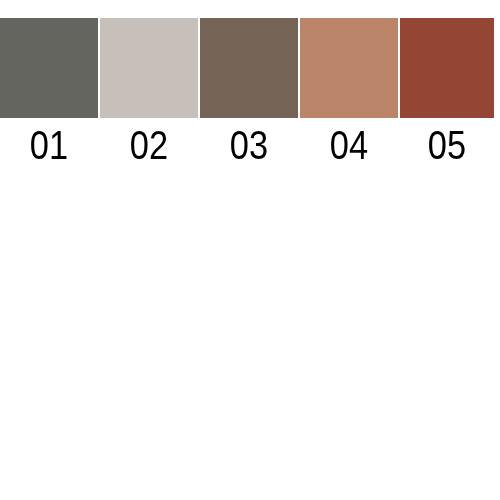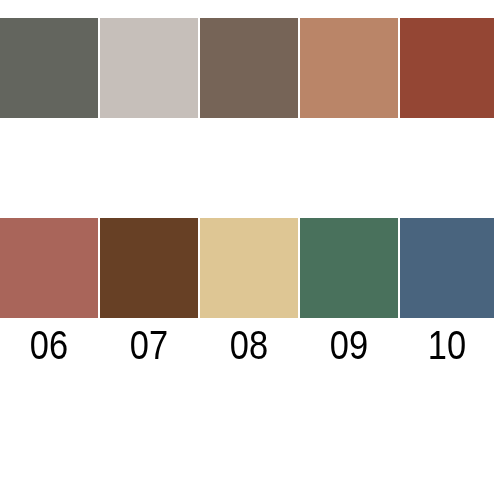--- a/index.html
+++ b/index.html
@@ -74,32 +74,23 @@
 <div id="palette-page" style="background-color: rgb(255, 255, 255);">
 
   <div class="palette-row" id="palette-row-1">
     <div class="swatch-strip">
       <div class="swatch" style="background-color: rgb(99, 101, 94);"></div>
       <div class="swatch" style="background-color: rgb(198, 191, 186);"></div>
       <div class="swatch" style="background-color: rgb(118, 100, 87);"></div>
       <div class="swatch" style="background-color: rgb(186, 133, 104);"></div>
       <div class="swatch" style="background-color: rgb(148, 70, 52);"></div>
     </div>
+    <div class="label-strip">
+      <div class="swatch-label" style="color: rgb(0, 0, 0);">01</div>
+      <div class="swatch-label" style="color: rgb(0, 0, 0);">02</div>
+      <div class="swatch-label" style="color: rgb(0, 0, 0);">03</div>
+      <div class="swatch-label" style="color: rgb(0, 0, 0);">04</div>
+      <div class="swatch-label" style="color: rgb(0, 0, 0);">05</div>
+    </div>
   </div>
 
-  <div class="palette-row" id="palette-row-2">
-    <div class="swatch-strip">
-      <div class="swatch" style="background-color: rgb(169, 101, 90);"></div>
-      <div class="swatch" style="background-color: rgb(103, 64, 37);"></div>
-      <div class="swatch" style="background-color: rgb(222, 198, 148);"></div>
-      <div class="swatch" style="background-color: rgb(73, 113, 92);"></div>
-      <div class="swatch" style="background-color: rgb(73, 100, 126);"></div>
-    </div>
-    <div class="label-strip">
-      <div class="swatch-label" style="color: rgb(0, 0, 0);">06</div>
-      <div class="swatch-label" style="color: rgb(0, 0, 0);">07</div>
-      <div class="swatch-label" style="color: rgb(0, 0, 0);">08</div>
-      <div class="swatch-label" style="color: rgb(0, 0, 0);">09</div>
-      <div class="swatch-label" style="color: rgb(0, 0, 0);">10</div>
-    </div>
-  </div>
 
 </div>
 
 </body></html>

